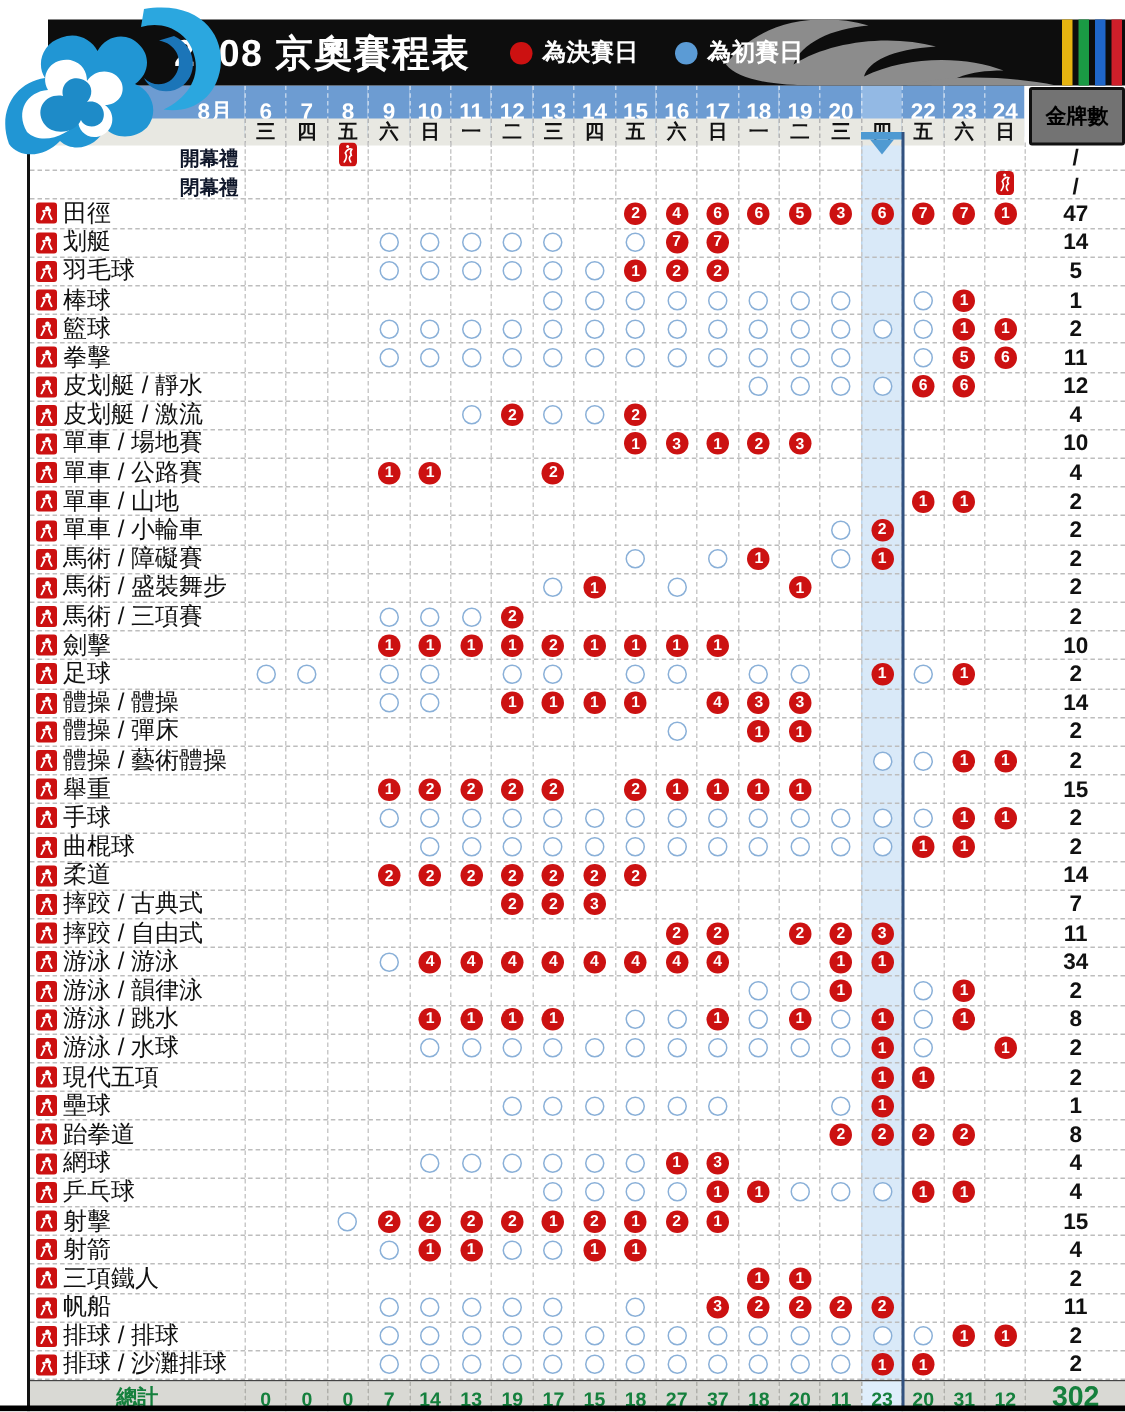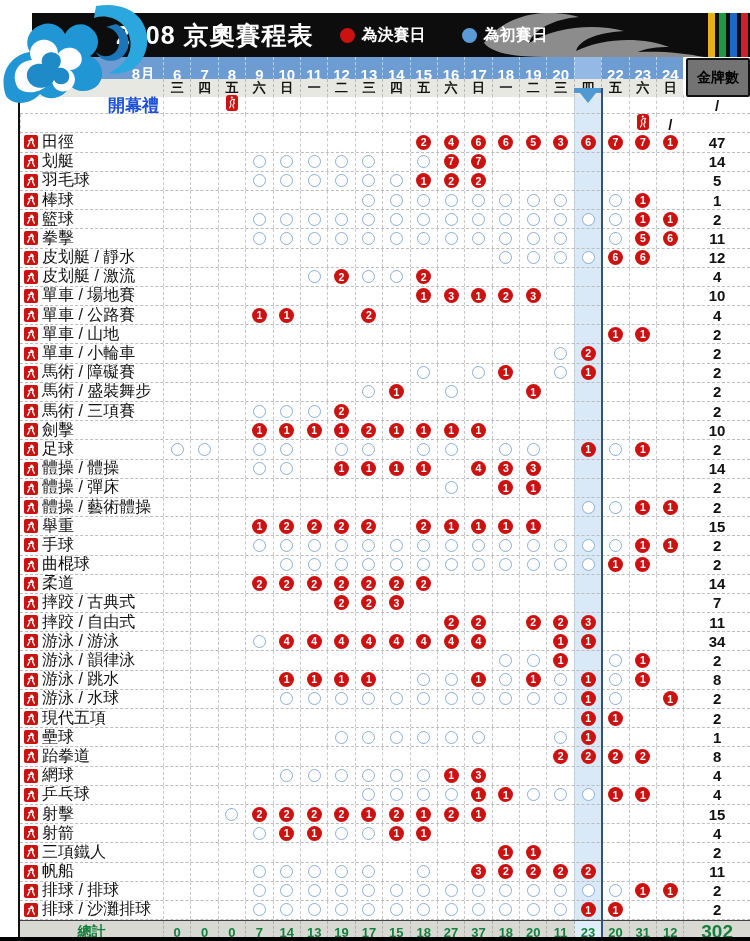--- a/index.html
+++ b/index.html
@@ -2,21 +2,21 @@
 <html><head>
 <meta charset="utf-8">
 <style>
   html,body{margin:0;padding:0;background:#fff;}
   #stage{position:relative;width:750px;height:941px;background:#fff;overflow:hidden;
          font-family:"Liberation Sans","DejaVu Sans",sans-serif;}
   
   #headerbar{position:absolute;left:32px;top:13px;width:718px;height:44px;background:#0d0d0d;
              display:flex;align-items:center;z-index:4;}
   #title{margin-left:84px;color:#fff;font-size:25px;font-weight:bold;letter-spacing:1px;white-space:nowrap;z-index:2;}
-  #legend{display:flex;align-items:center;gap:36px;margin-left:26px;z-index:2;text-align:right;}
+  #legend{display:flex;align-items:center;gap:24px;margin-left:26px;z-index:2;text-align:right;}
   .lgitem{display:flex;align-items:center;gap:7px;color:#fff;font-size:16px;font-weight:bold;white-space:nowrap;}
   .lgdot{width:15px;height:15px;border-radius:50%;}
   #graycloud{position:absolute;right:46px;top:0;height:44px;z-index:1;}
   #stripes{position:absolute;right:2px;top:0;height:44px;display:flex;gap:4px;z-index:2;}
   .stripe{width:7px;height:100%;}
   
   #logo{position:absolute;left:0;top:0;z-index:6;}
   
   .grid{display:grid;grid-template-columns:143px repeat(19,27.4px) 66.4px;}
   
@@ -41,21 +41,21 @@
   #bandtop{position:absolute;left:574px;top:88px;width:28px;height:5px;background:#4f9ad2;z-index:3;}
   #arrow{position:absolute;left:580px;top:93px;width:0;height:0;border-left:8px solid transparent;
          border-right:8px solid transparent;border-top:10px solid #4f9ad2;z-index:3;}
   #darkline{position:absolute;left:601px;top:88px;width:2px;height:850px;background:#31517f;z-index:3;}
   #leftborder{position:absolute;left:18px;top:79px;width:2px;height:862px;background:#111;z-index:5;}
   #bottombar{position:absolute;left:0;top:937px;width:750px;height:4px;background:#000;z-index:5;}
   
   #rows{position:absolute;left:20px;top:95px;z-index:2;}
   .row{height:19.2px;border-bottom:1px dashed #bdbdbd;box-sizing:border-box;}
   .lc{display:flex;align-items:center;height:100%;font-size:16px;color:#111;padding-left:2px;box-sizing:border-box;white-space:nowrap;overflow:hidden;}
-  .lc.cer{justify-content:flex-end;padding-right:4px;color:#1d4ed8;font-weight:bold;font-size:17px;}
+  .lc.cer{justify-content:flex-end;padding-right:4px;color:#0f172a;font-weight:bold;font-size:13px;}
   .icon{width:14px;height:14px;background:#cc1111;border-radius:2px;margin:0 4px 0 2px;flex:none;
         display:flex;align-items:center;justify-content:center;}
   .dcell{height:100%;display:flex;align-items:center;justify-content:center;
          border-left:1px dashed #c9c9c9;box-sizing:border-box;}
   .gcell{height:100%;display:flex;align-items:center;justify-content:center;border-left:1px dashed #c9c9c9;
          font-weight:bold;font-size:15px;color:#111;box-sizing:border-box;}
   .fc{width:15px;height:15px;border-radius:50%;background:#cc1111;color:#fff;font-size:10.5px;font-weight:bold;
       display:flex;align-items:center;justify-content:center;line-height:1;}
   .pc{width:11px;height:11px;border-radius:50%;border:1.6px solid #8ab0d8;background:#fff;}
   
@@ -182,20 +182,21 @@
         <div class="dcell"></div>
         <div class="dcell"></div>
         <div class="dcell"></div>
         <div class="dcell"></div>
         <div class="dcell"></div>
         <div class="dcell"></div>
         <div class="dcell"></div>
         <div class="gcell">/</div>
       </div>
       <div class="row grid">
+        <div class="lc cer">閉幕禮</div>
         <div class="dcell"></div>
         <div class="dcell"></div>
         <div class="dcell"></div>
         <div class="dcell"></div>
         <div class="dcell"></div>
         <div class="dcell"></div>
         <div class="dcell"></div>
         <div class="dcell"></div>
         <div class="dcell"></div>
         <div class="dcell"></div>

